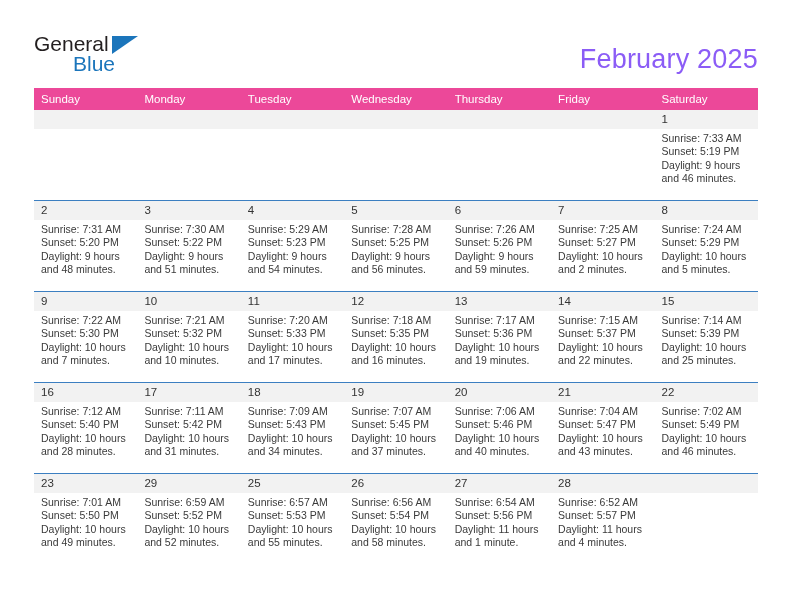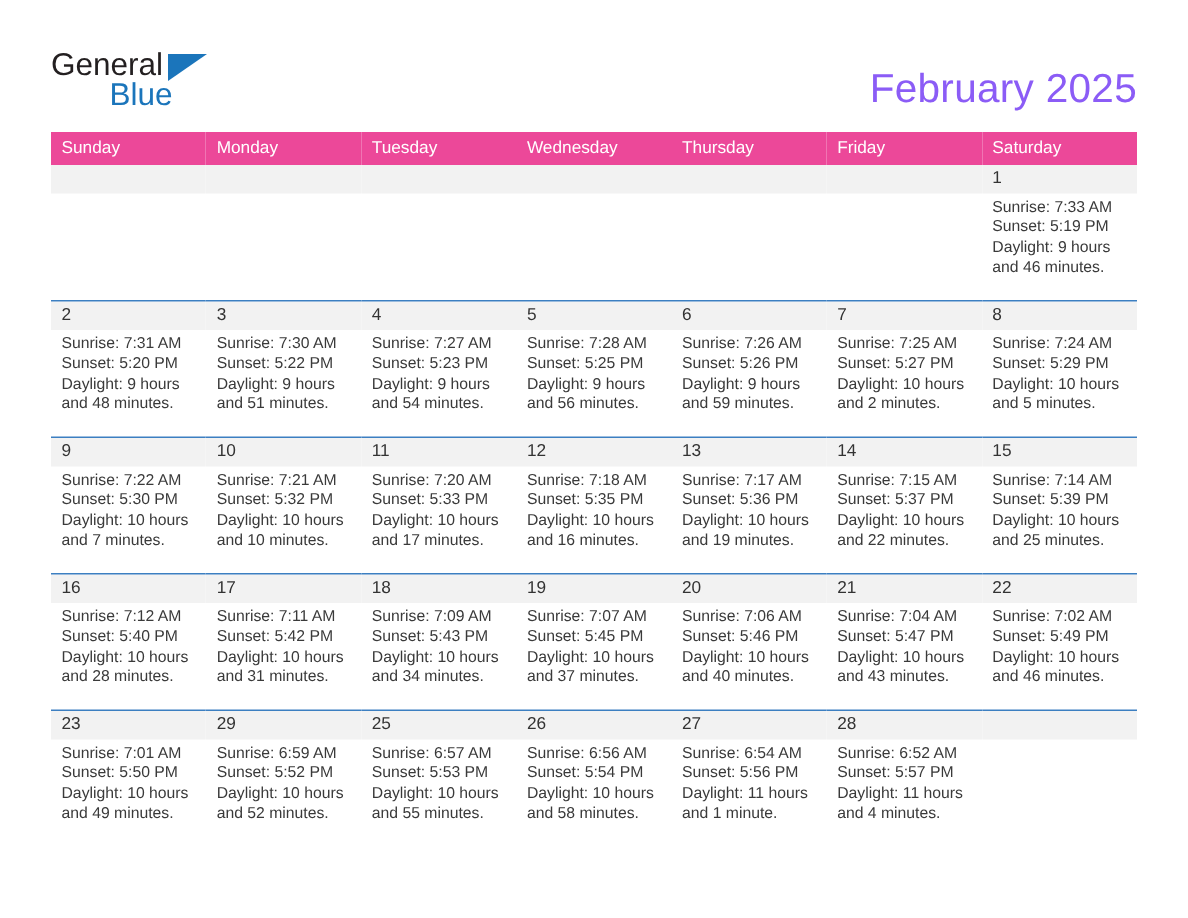--- a/index.html
+++ b/index.html
@@ -264,21 +264,21 @@
                 <div>Sunset: 5:22 PM</div>
                 <div>Daylight: 9 hours</div>
                 <div>and 51 minutes.</div>
               </div>
             </div>
           </td>
         <td>
             <div class="daycell">
               <div class="daynum">4</div>
               <div class="info">
-                <div>Sunrise: 7:27 AM</div>
+                <div>Sunrise: 5:29 AM</div>
                 <div>Sunset: 5:23 PM</div>
                 <div>Daylight: 9 hours</div>
                 <div>and 54 minutes.</div>
               </div>
             </div>
           </td>
         <td>
             <div class="daycell">
               <div class="daynum">5</div>
               <div class="info">

